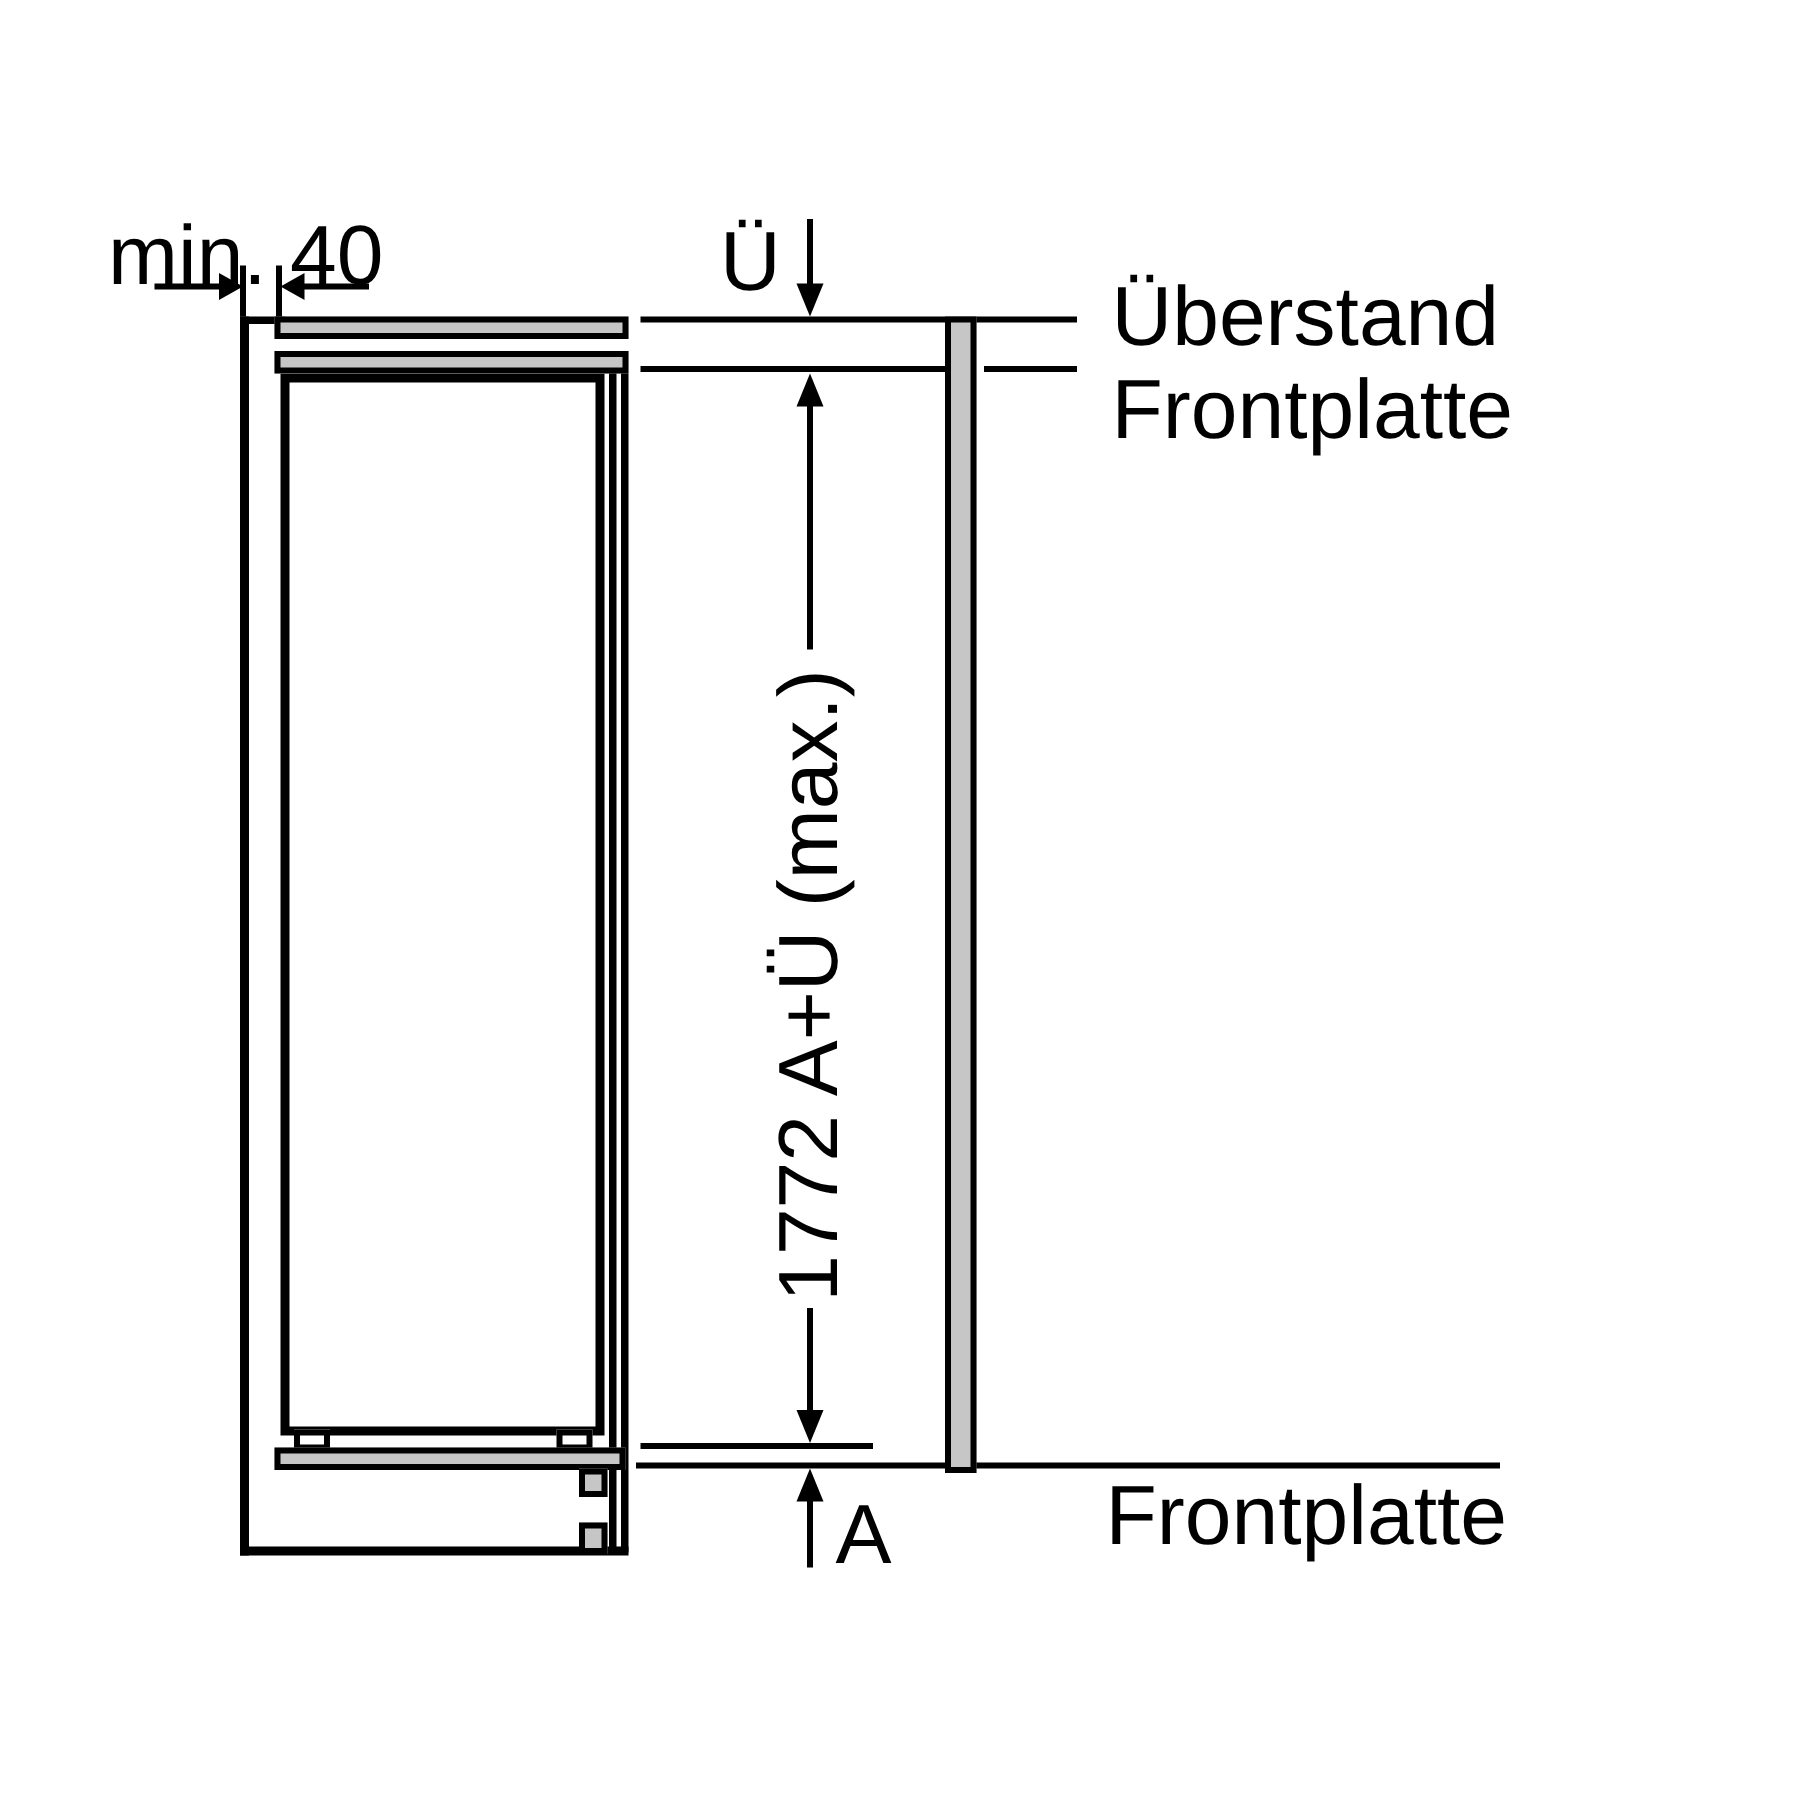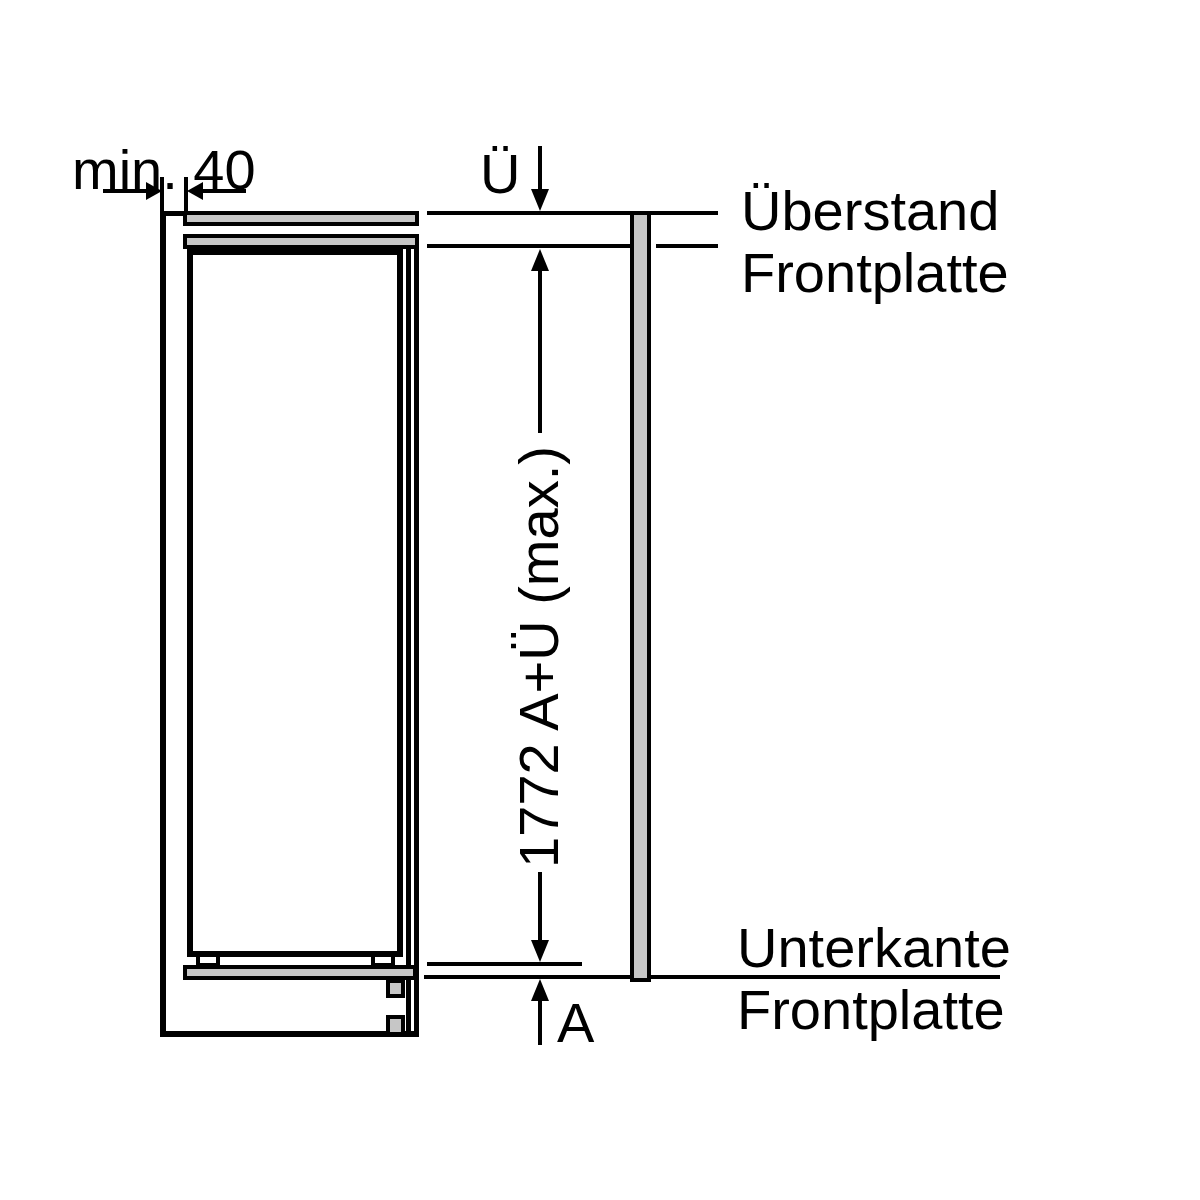--- a/index.html
+++ b/index.html
@@ -73,17 +73,16 @@
   <div class="abs ln" style="left:538px;top:872px;width:4px;height:70px;"></div>
   <div class="abs tri" style="left:531px;top:940px;border-top:22px solid var(--line);border-left:9px solid transparent;border-right:9px solid transparent;"></div>
 
   <div class="abs tri" style="left:531px;top:979px;border-bottom:22px solid var(--line);border-left:9px solid transparent;border-right:9px solid transparent;"></div>
   <div class="abs ln" style="left:538px;top:999px;width:4px;height:46px;"></div>
   <div class="abs label" style="left:557px;top:995px;">A</div>
 
   <div class="abs label" style="left:741px;top:183px;">Überstand</div>
   <div class="abs label" style="left:741px;top:245px;">Frontplatte</div>
 
-  <div class="abs label" style="left:737px;top:920px;">Unterkante</div>
   <div class="abs label" style="left:737px;top:982px;">Frontplatte</div>
 
 
 </div>
 
 </body></html>

